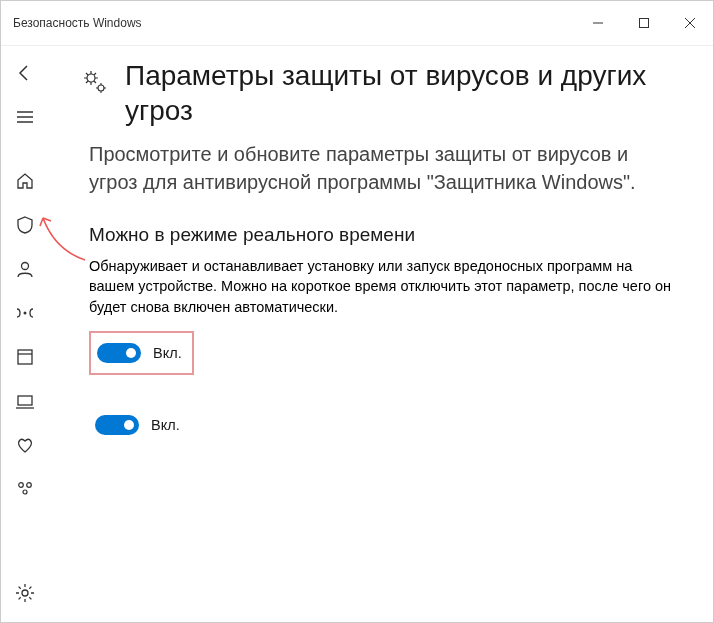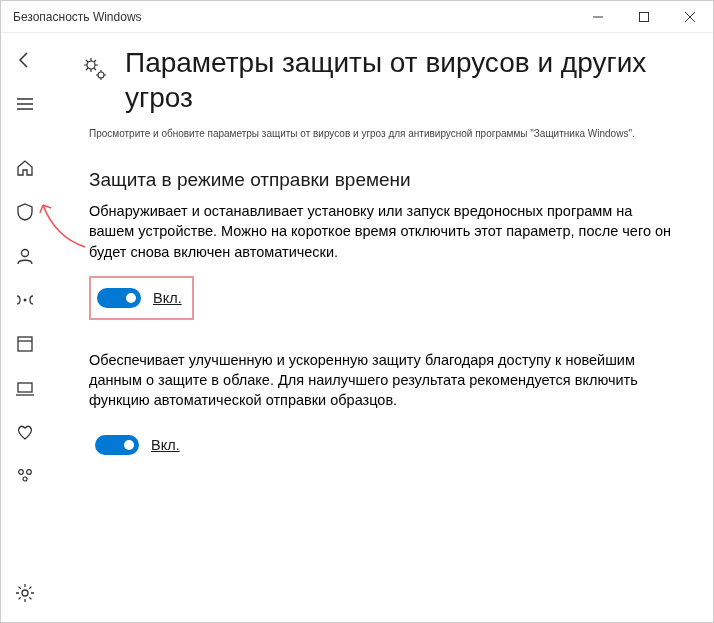--- a/index.html
+++ b/index.html
@@ -1,36 +1,36 @@
 <!DOCTYPE html>
 <html><head>
   <meta charset="utf-8">
   <style>
     * { box-sizing: border-box; margin: 0; padding: 0; }
     body { font-family: "Segoe UI", -apple-system, sans-serif; background: #fff; color: #1a1a1a; width: 714px; height: 623px; overflow: hidden; font-size: 14px; }
     .window { border: 1px solid #ccc; width: 100%; height: 100%; display: flex; flex-direction: column; }
-    .titlebar { height: 32px; display: flex; align-items: center; padding-left: 12px; background: #fff; border-bottom: 1px solid #eee; }
+    .titlebar { height: 45px; display: flex; align-items: center; padding-left: 12px; background: #fff; border-bottom: 1px solid #eee; }
     .titlebar-title { font-size: 12px; color: #333; flex: 1; }
     .win-controls { display: flex; }
     .win-btn { width: 46px; height: 32px; display: flex; align-items: center; justify-content: center; cursor: pointer; }
     .body { flex: 1; display: flex; position: relative; }
     .sidebar { width: 48px; display: flex; flex-direction: column; align-items: center; padding-top: 8px; gap: 4px; }
     .sb-item { width: 40px; height: 40px; display: flex; align-items: center; justify-content: center; cursor: pointer; border-radius: 0; position: relative; }
     .sb-item svg { width: 20px; height: 20px; }
     .sb-spacer { flex: 1; }
     .content { flex: 1; padding: 12px 40px 8px 40px; overflow-y: auto; }
     .header-row { display: flex; gap: 16px; margin-bottom: 12px; margin-left: -8px; }
     .header-icon { padding-top: 10px; }
     .header-icon svg { width: 28px; height: 28px; }
     .page-title { font-size: 28px; font-weight: 400; line-height: 1.25; color: #1a1a1a; }
-    .page-desc { font-size: 10px; color: #444; margin-bottom: 28px; line-height: 1.4; }
+    .page-desc { font-size: 20px; color: #444; margin-bottom: 28px; line-height: 1.4; }
     .section { margin-bottom: 30px; }
     .section-title { font-size: 19px; font-weight: 400; margin-bottom: 10px; color: #1a1a1a; }
     .section-desc { font-size: 14.5px; color: #000000; line-height: 1.4; margin-bottom: 14px; }
-    .toggle-row { display: flex; align-items: center; gap: 12px; padding: 10px 10px 10px 6px; text-decoration: underline; }
+    .toggle-row { display: flex; align-items: center; gap: 12px; padding: 10px 10px 10px 6px; }
     .toggle-highlight { border: 2px solid #e7999a; display: inline-flex; }
     .toggle { width: 44px; height: 20px; border-radius: 10px; background: #0078d4; position: relative; cursor: pointer; }
     .toggle::after { content: ""; position: absolute; width: 10px; height: 10px; background: #fff; border-radius: 50%; top: 5px; right: 5px; }
     .toggle-label { font-size: 14.5px; color: #1a1a1a; }
     .annotation-arrow { position: absolute; left: 36px; top: 166px; pointer-events: none; }
   </style>
 </head>
 <body>
 
 <div class="window">
@@ -141,30 +141,29 @@
               <path d="M10 3 V6 M10 14 V17 M3 10 H6 M14 10 H17 M5 5 L7 7 M13 13 L15 15 M5 15 L7 13 M13 7 L15 5" stroke="#333" stroke-width="1.2"></path>
               <circle cx="20" cy="20" r="3" fill="none" stroke="#333" stroke-width="1.1"></circle>
               <path d="M20 15 V17 M20 23 V25 M15 20 H17 M23 20 H25" stroke="#333" stroke-width="1.1"></path>
             </svg>
         </div>
         <h1 class="page-title">Параметры защиты от вирусов и других угроз</h1>
       </div>
       <p class="page-desc">Просмотрите и обновите параметры защиты от вирусов и угроз для антивирусной программы "Защитника Windows".</p>
 
       <div class="section">
-        <h2 class="section-title">Защита в режиме отправки времени</h2>
+        <h2 class="section-title">Можно в режиме реального времени</h2>
         <p class="section-desc">Обнаруживает и останавливает установку или запуск вредоносных программ на вашем устройстве. Можно на короткое время отключить этот параметр, после чего он будет снова включен автоматически.</p>
         <span class="toggle-row toggle-highlight">
           <div class="toggle"></div>
           <span class="toggle-label">Вкл.</span>
         </span>
       </div>
 
       <div class="section">
-        <p class="section-desc">Обеспечивает улучшенную и ускоренную защиту благодаря доступу к новейшим данным о защите в облаке. Для наилучшего результата рекомендуется включить функцию автоматической отправки образцов.</p>
         <div class="toggle-row">
           <div class="toggle"></div>
           <span class="toggle-label">Вкл.</span>
         </div>
       </div>
 
     </div>
   </div>
 </div>
 

